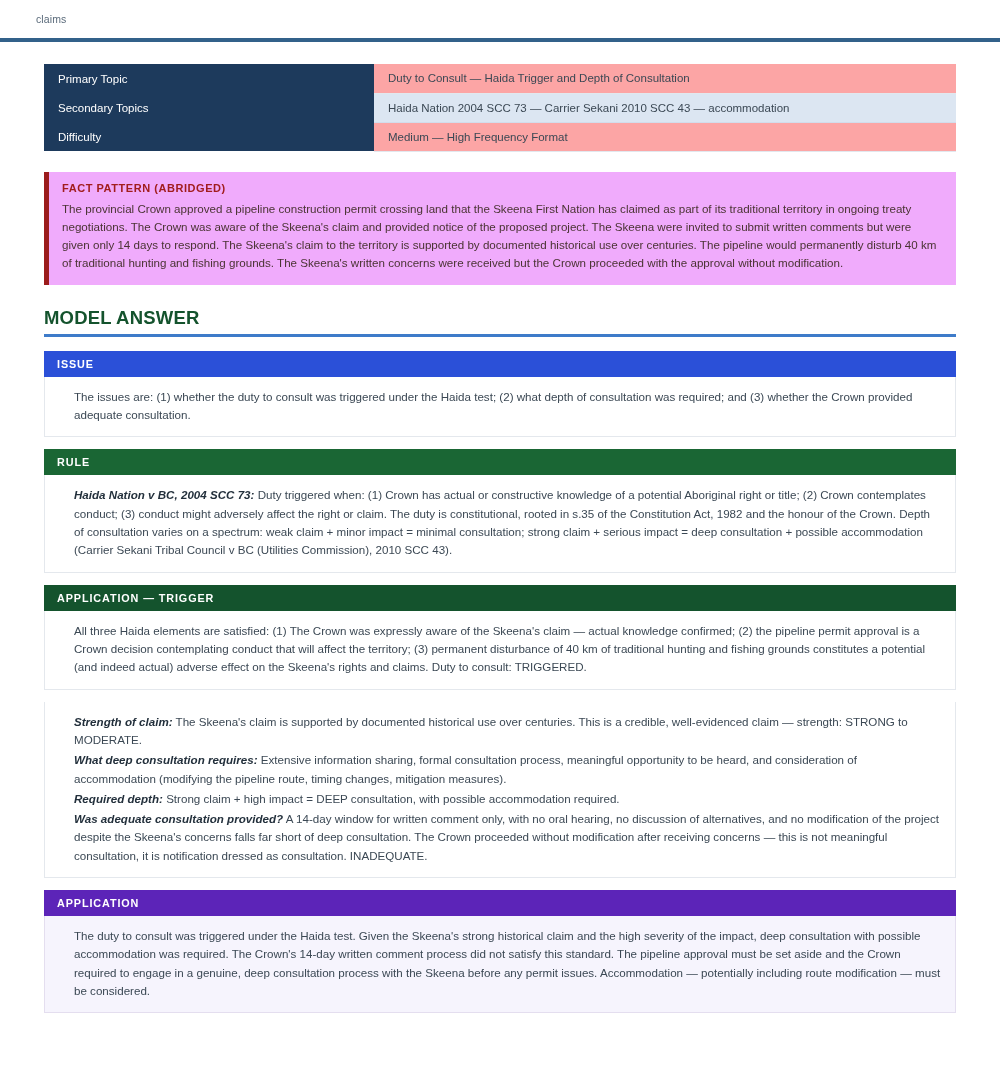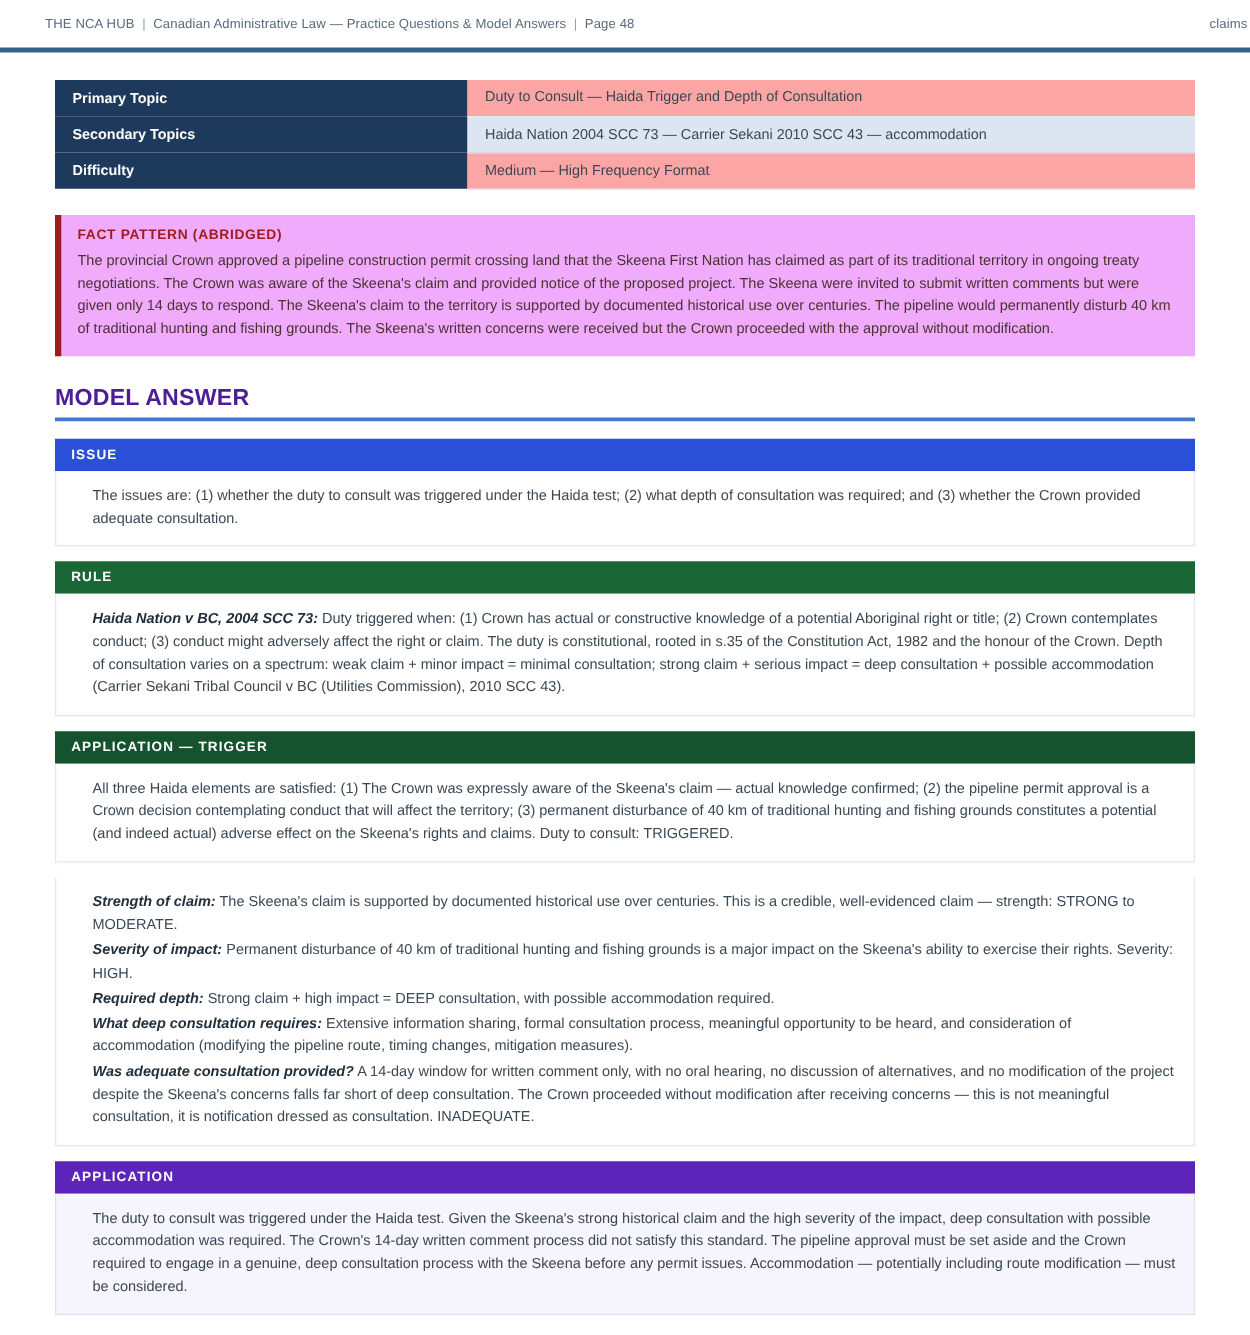--- a/index.html
+++ b/index.html
@@ -47,21 +47,21 @@
     border-collapse: collapse;
     margin-bottom: 20px;
     table-layout: fixed;
   }
   .meta-table tr { height: 29px; }
   .meta-table th {
     width: 330px;
     background: #1d3a5c;
     color: #ffffff;
     font-size: 11.5px;
-    font-weight: bold;
+    font-weight: normal;
     text-align: left;
     padding: 6px 14px;
     vertical-align: middle;
     border: none;
   }
   .meta-table td {
     background: #fca5a5;
     color: #3b4854;
     font-size: 11.5px;
     padding: 6px 14px;
@@ -86,21 +86,21 @@
   }
   .factbox .fact-body {
     color: #4a3333;
     font-size: 11.6px;
     line-height: 1.58;
     text-align: left;
   }
 
   
   .model-answer-title {
-    color: #4c1d95;
+    color: #14532d;
     font-size: 18.5px;
     font-weight: bold;
     letter-spacing: .2px;
     padding-bottom: 5px;
     border-bottom: 3px solid #3e7bc9;
     margin-bottom: 14px;
   }
 
   
   .section { margin-bottom: 12px; }
@@ -130,27 +130,20 @@
   .sec-app2    .section-head { background: #9c4516; }
   .sec-concl   .section-head { background: #5c24b8; }
   .sec-concl   .section-body { background: #f6f4fd; border-color: #e4deef; }
 </style>
 </head>
 <body>
 
 <div class="page">
 
   <div class="doc-header">
-    <div class="hdr-left">
-      <span>THE NCA HUB</span>
-      <span class="sep">|</span>
-      <span>Canadian Administrative Law — Practice Questions &amp; Model Answers</span>
-      <span class="sep">|</span>
-      <span>Page 48</span>
-    </div>
     <div class="hdr-right">claims</div>
   </div>
 
   <div class="content">
 
     <table class="meta-table">
       <tbody>
         <tr>
           <th>Primary Topic</th>
           <td>Duty to Consult — Haida Trigger and Depth of Consultation</td>
@@ -190,23 +183,22 @@
     <div class="section sec-app1">
       <div class="section-head">APPLICATION — TRIGGER</div>
       <div class="section-body">
         <p>All three Haida elements are satisfied: (1) The Crown was expressly aware of the Skeena's claim — actual knowledge confirmed; (2) the pipeline permit approval is a Crown decision contemplating conduct that will affect the territory; (3) permanent disturbance of 40 km of traditional hunting and fishing grounds constitutes a potential (and indeed actual) adverse effect on the Skeena's rights and claims. Duty to consult: TRIGGERED.</p>
       </div>
     </div>
 
     <div class="section sec-app2">
       <div class="section-body">
         <p><span class="lead">Strength of claim:</span> <span>The Skeena's claim is supported by documented historical use over centuries. This is a credible, well-evidenced claim — strength: STRONG to MODERATE.</span></p>
-        <p><span class="lead">Severity of impact:</span> <span>Permanent disturbance of 40 km of traditional hunting and fishing grounds is a major impact on the Skeena's ability to exercise their rights. Severity: HIGH.</span></p>
+        <p><span class="lead">What deep consultation requires:</span> <span>Extensive information sharing, formal consultation process, meaningful opportunity to be heard, and consideration of accommodation (modifying the pipeline route, timing changes, mitigation measures).</span></p>
         <p><span class="lead">Required depth:</span> <span>Strong claim + high impact = DEEP consultation, with possible accommodation required.</span></p>
-        <p><span class="lead">What deep consultation requires:</span> <span>Extensive information sharing, formal consultation process, meaningful opportunity to be heard, and consideration of accommodation (modifying the pipeline route, timing changes, mitigation measures).</span></p>
         <p><span class="lead">Was adequate consultation provided?</span> <span>A 14-day window for written comment only, with no oral hearing, no discussion of alternatives, and no modification of the project despite the Skeena's concerns falls far short of deep consultation. The Crown proceeded without modification after receiving concerns — this is not meaningful consultation, it is notification dressed as consultation. INADEQUATE.</span></p>
       </div>
     </div>
 
     <div class="section sec-concl">
       <div class="section-head">APPLICATION</div>
       <div class="section-body">
         <p>The duty to consult was triggered under the Haida test. Given the Skeena's strong historical claim and the high severity of the impact, deep consultation with possible accommodation was required. The Crown's 14-day written comment process did not satisfy this standard. The pipeline approval must be set aside and the Crown required to engage in a genuine, deep consultation process with the Skeena before any permit issues. Accommodation — potentially including route modification — must be considered.</p>
       </div>
     </div>

